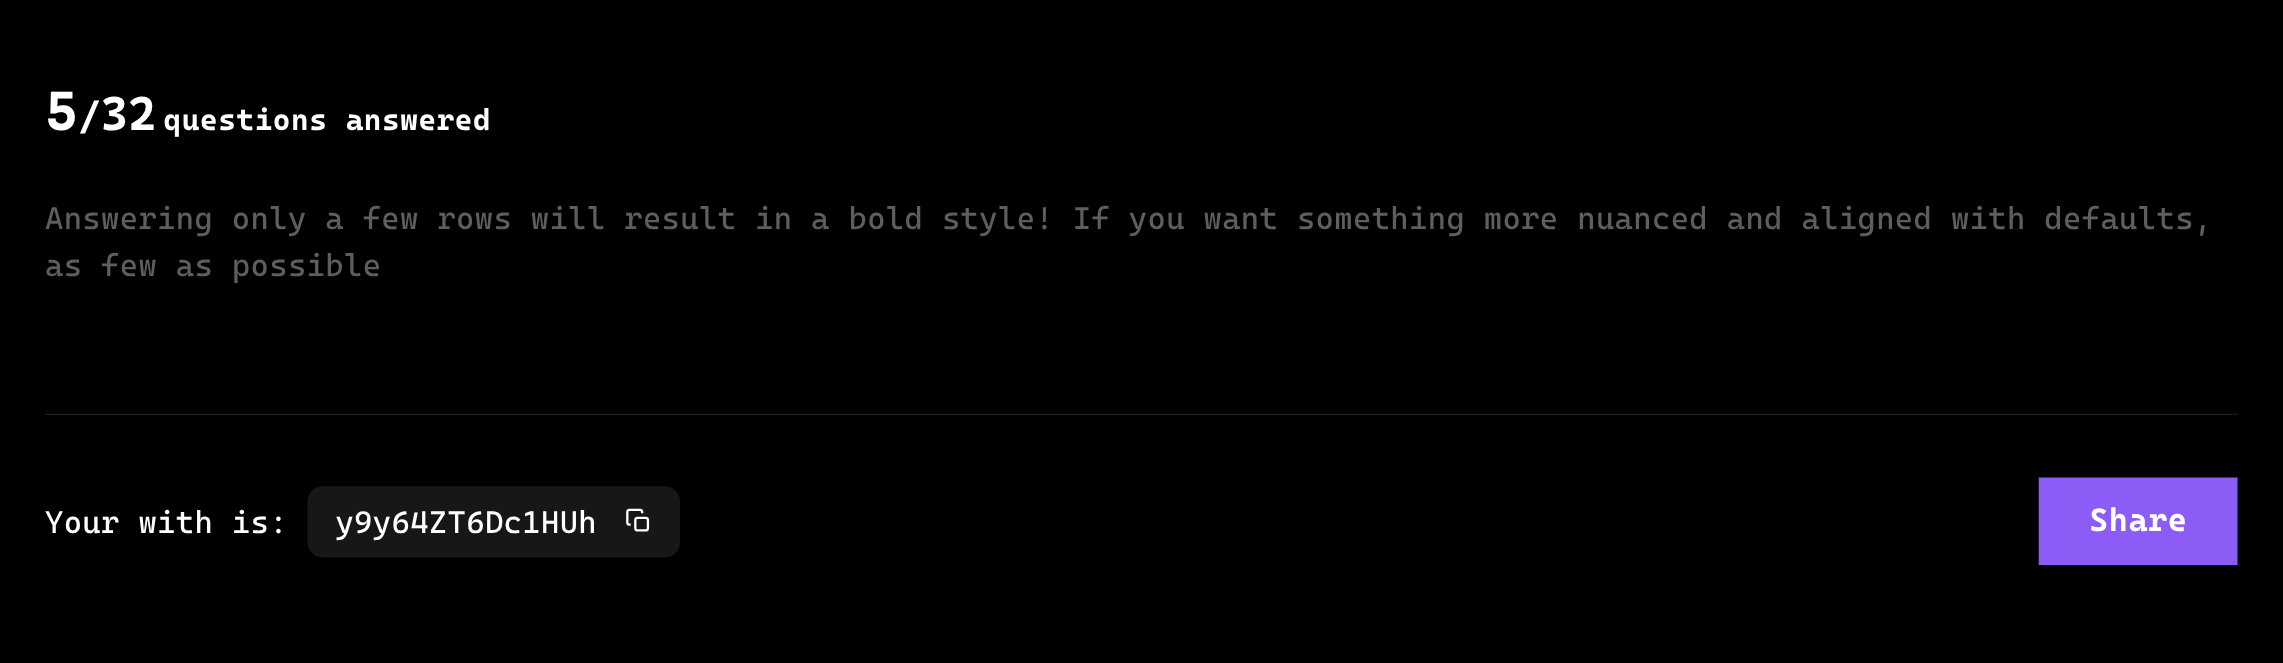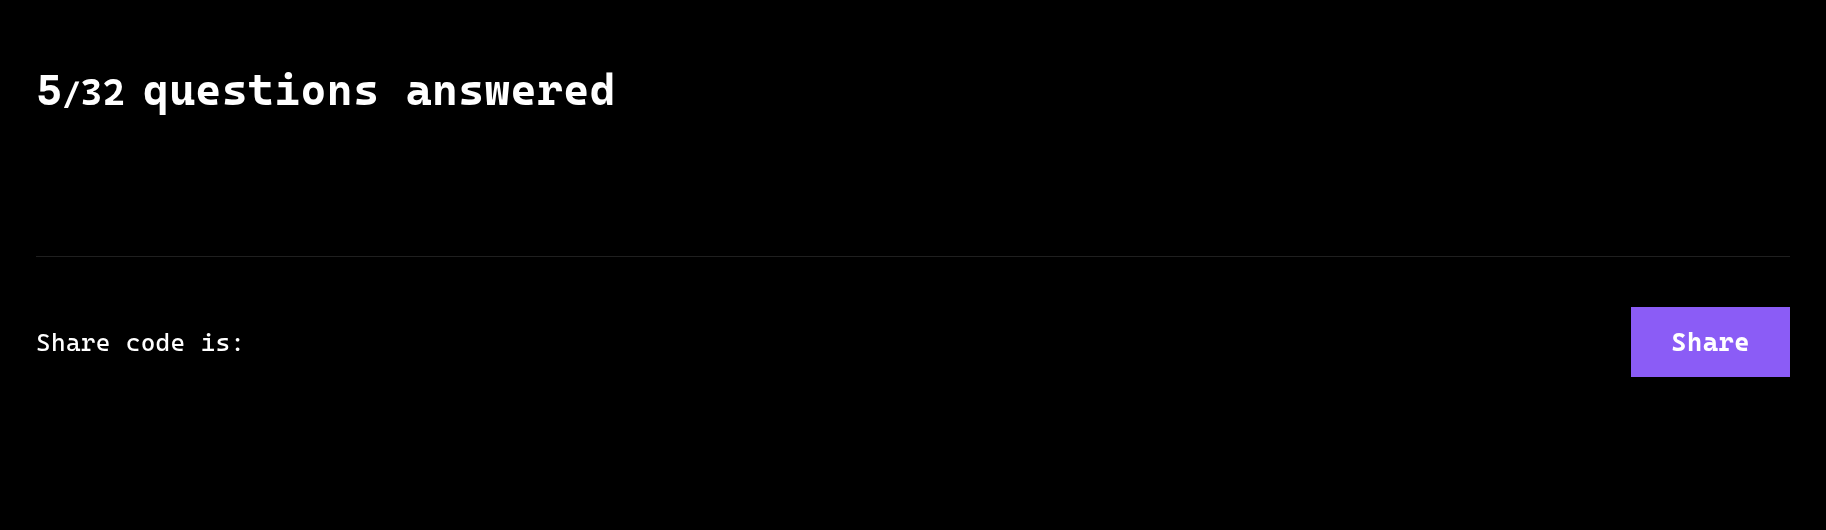--- a/index.html
+++ b/index.html
@@ -38,23 +38,23 @@
     .count-sep {
       font-size: 30px;
       line-height: 1;
       margin-left: 2px;
     }
     .count-total {
       font-size: 38px;
       line-height: 1;
     }
     .header-label {
-      font-size: 44px;
+      font-size: 24px;
       line-height: 1;
-      margin-left: 18px;
+      margin-left: 6px;
       letter-spacing: 0.5px;
     }
     .description {
       color: #5e5e5e;
       font-size: 25px;
       line-height: 1.5;
       letter-spacing: 0.3px;
       font-weight: 500;
     }
     .divider {
@@ -122,21 +122,31 @@
 <body>
 
 <div class="container">
   <div class="header-row">
     <span class="count-current">5</span>
     <span class="count-sep">/</span>
     <span class="count-total">32</span>
     <span class="header-label">questions answered</span>
   </div>
 
+  <div class="description">Answering only a few rows will result in a bold style! If you want something more nuanced and aligned with defaults, as few as possible</div>
 
   <hr class="divider">
 
   <div class="footer-row">
-    <span class="code-label">Share code is:</span>
+    <span class="code-label">Your with is:</span>
+    <div class="code-box">
+      <span class="code-value">y9y64ZT6Dc1HUh</span>
+      <span class="copy-icon">
+        <svg viewBox="0 0 24 24">
+          <rect x="9" y="9" width="11" height="11" rx="2"></rect>
+          <path d="M5 15H4a2 2 0 0 1-2-2V4a2 2 0 0 1 2-2h9a2 2 0 0 1 2 2v1"></path>
+        </svg>
+      </span>
+    </div>
     <div class="spacer"></div>
     <button class="share-button">Share</button>
   </div>
 </div>
 
 </body></html>

